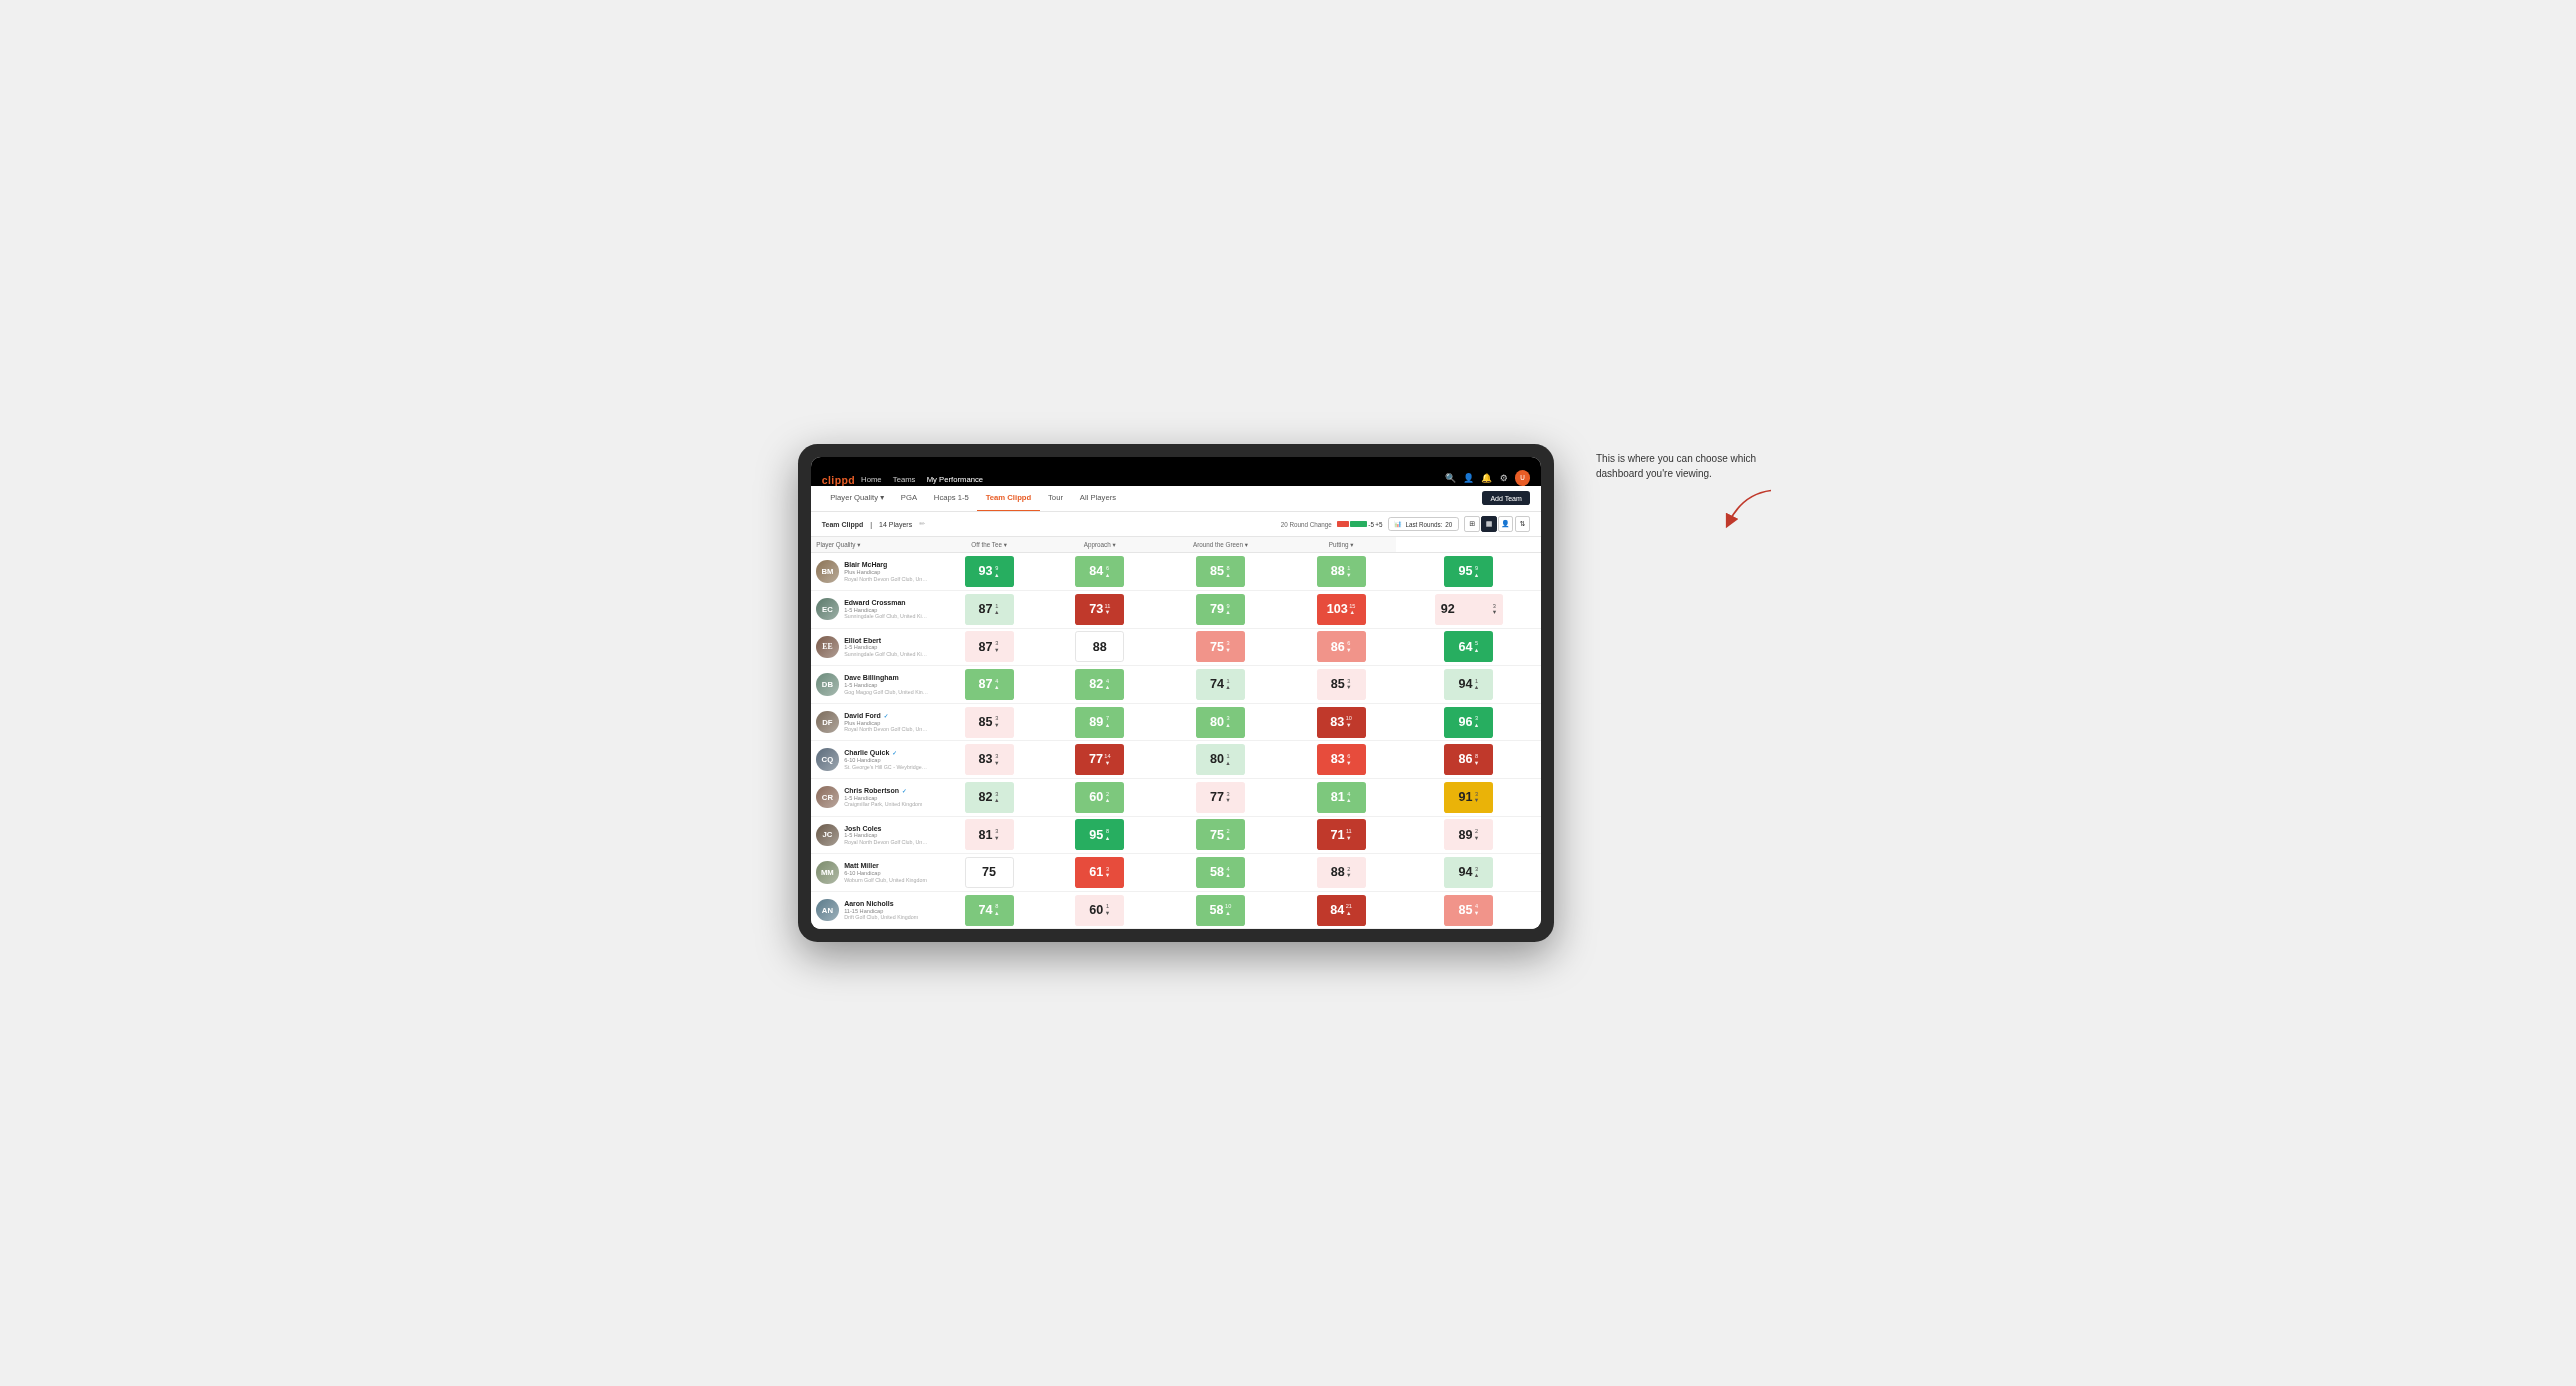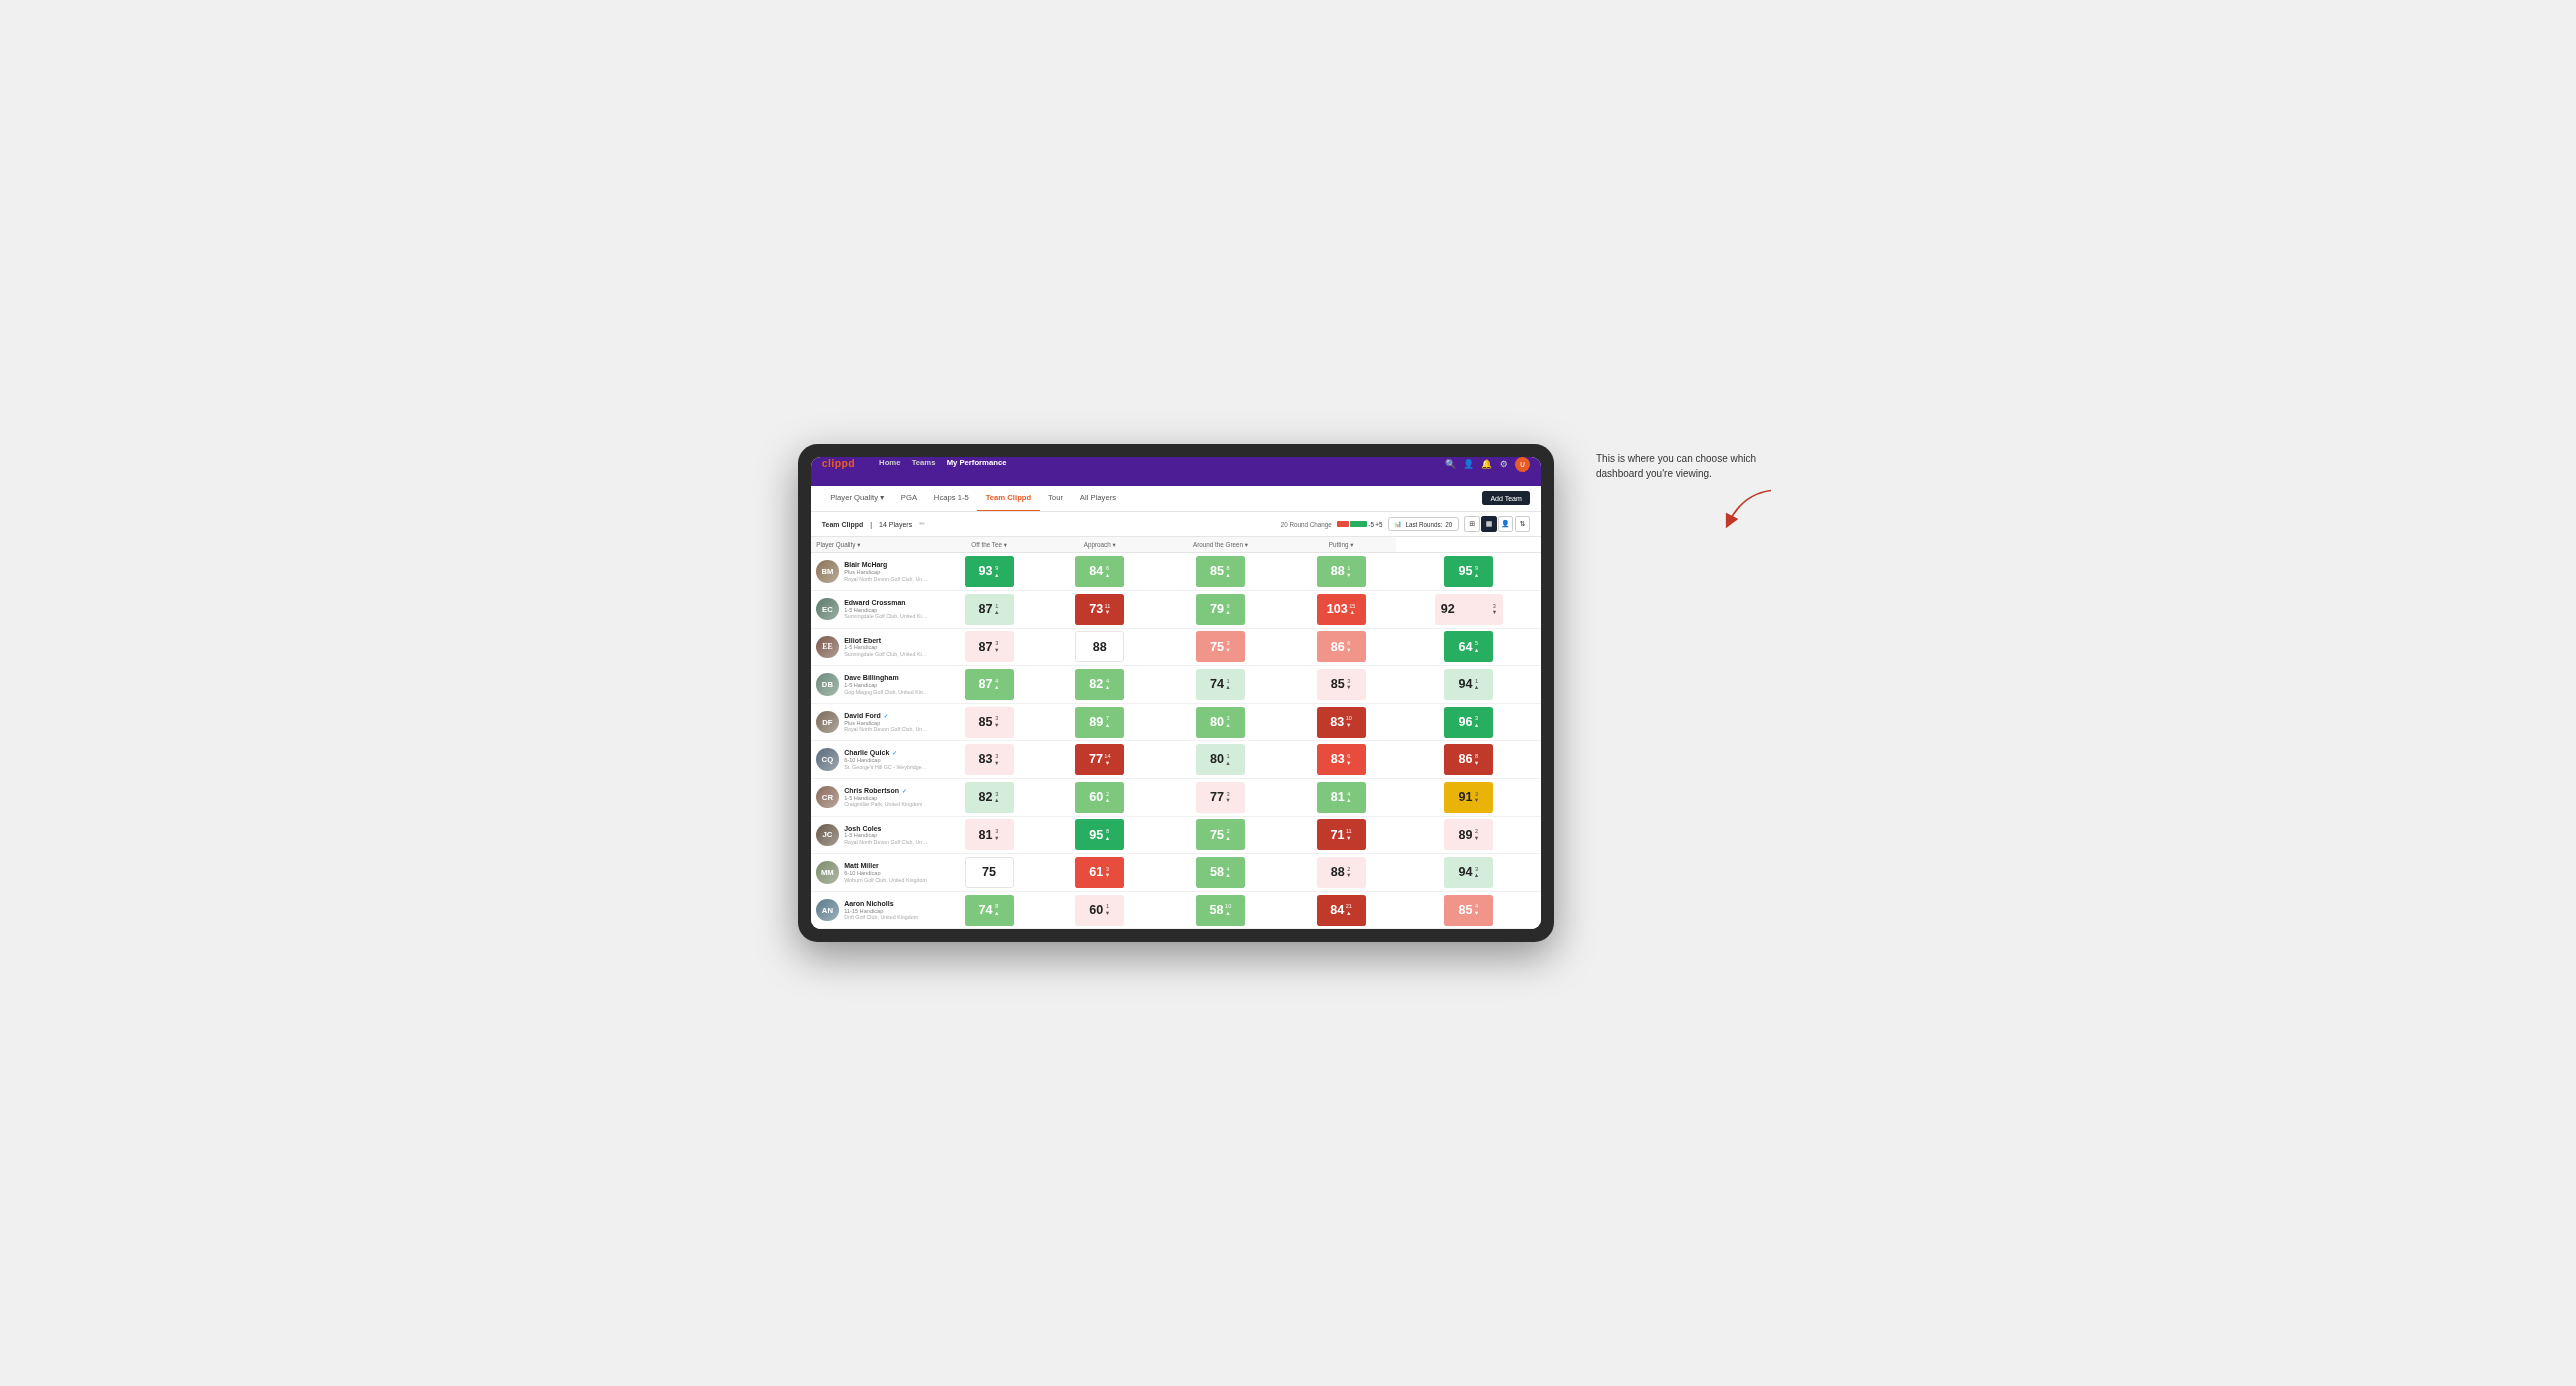--- a/index.html
+++ b/index.html
@@ -32,40 +32,39 @@
     }
 
     .tablet-screen {
       background: #fff;
       border-radius: 9.8px;
       overflow: hidden;
     }
 
     
     .nav-bar {
-      background: #4c1d95;
-      display: flex;
-      align-items: flex-start;
+      background: #000000;
+      display: flex;
+      align-items: flex-end;
       padding: 0 11.2px;
       height: 29px;
-      gap: 24px;
+      gap: 6px;
     }
 
     .nav-logo {
       color: #e85d26;
       font-weight: 800;
       font-size: 10.5px;
       letter-spacing: 0.4px;
     }
 
     .nav-links {
       display: flex;
       gap: 11.2px;
       flex: 1;
-      font-weight: bold;
     }
 
     .nav-link {
       color: #ccc;
       font-size: 7.7px;
       cursor: pointer;
       padding: 1.4px 0;
     }
 
     .nav-link.active {

